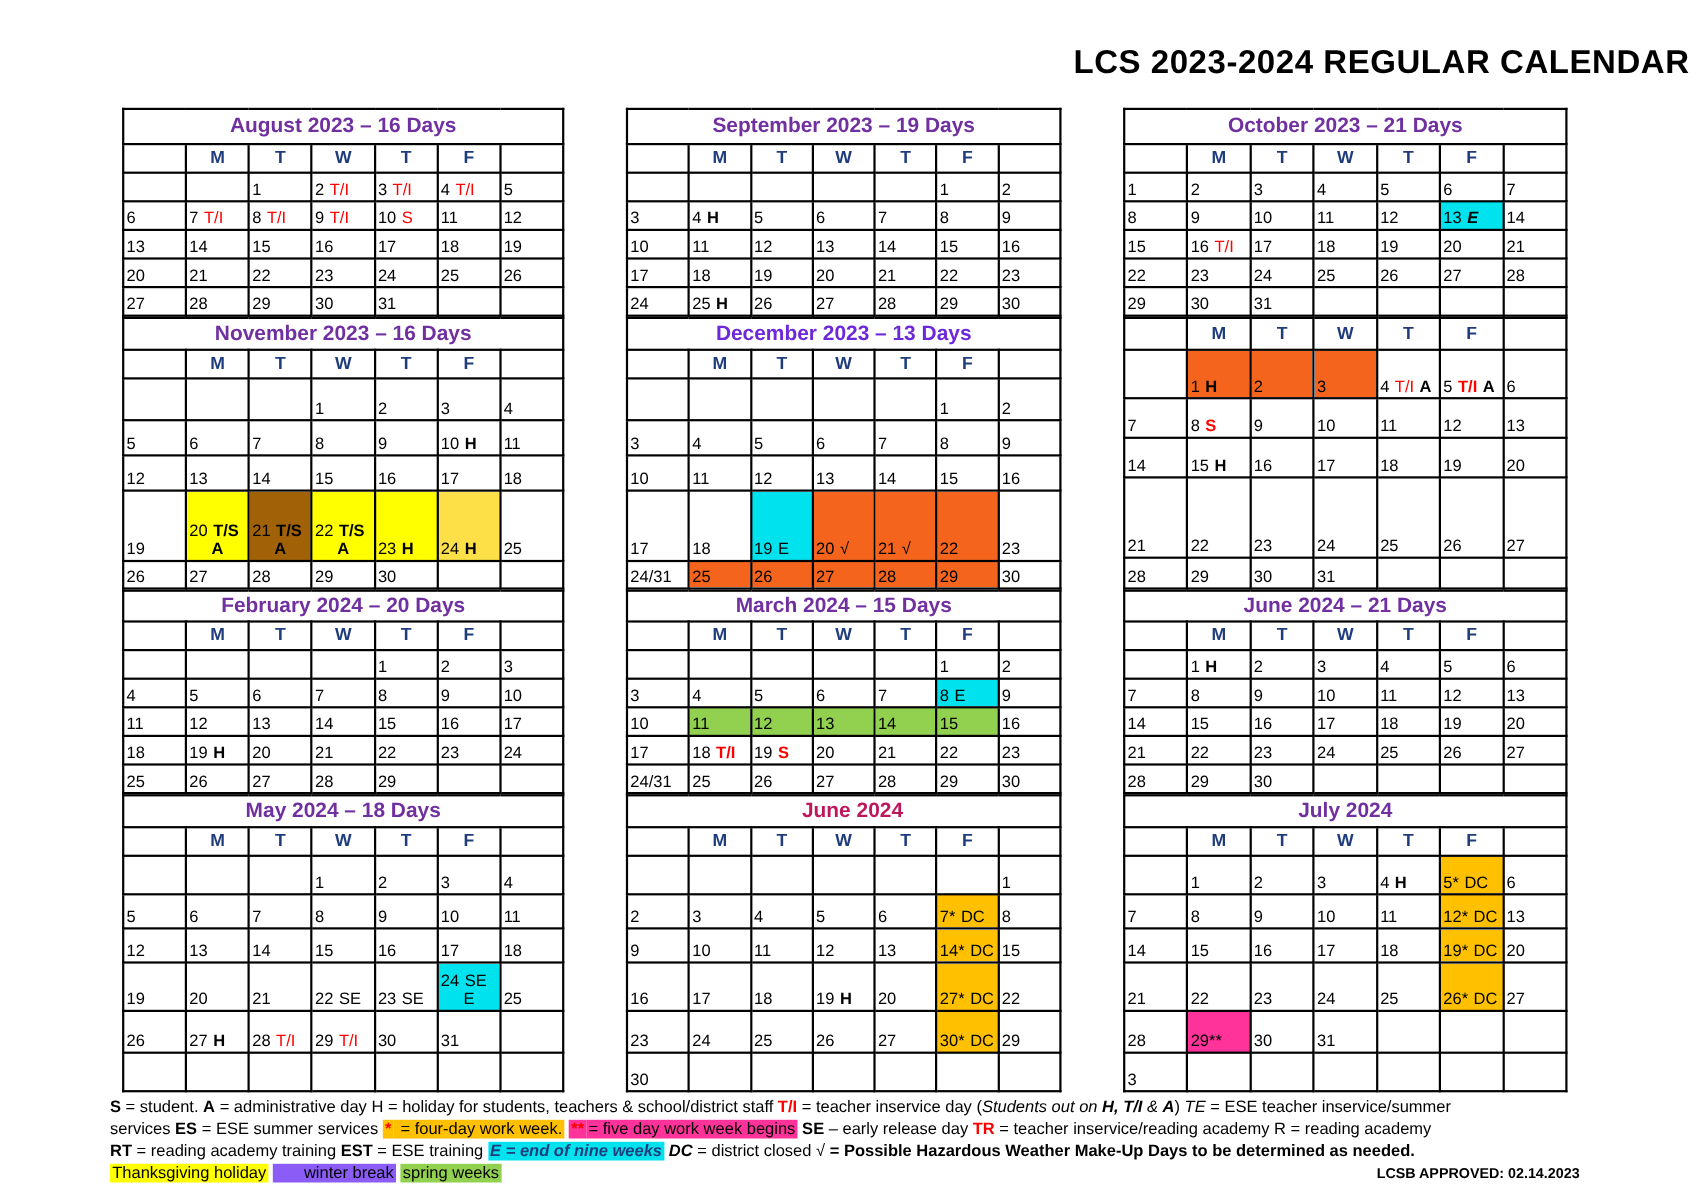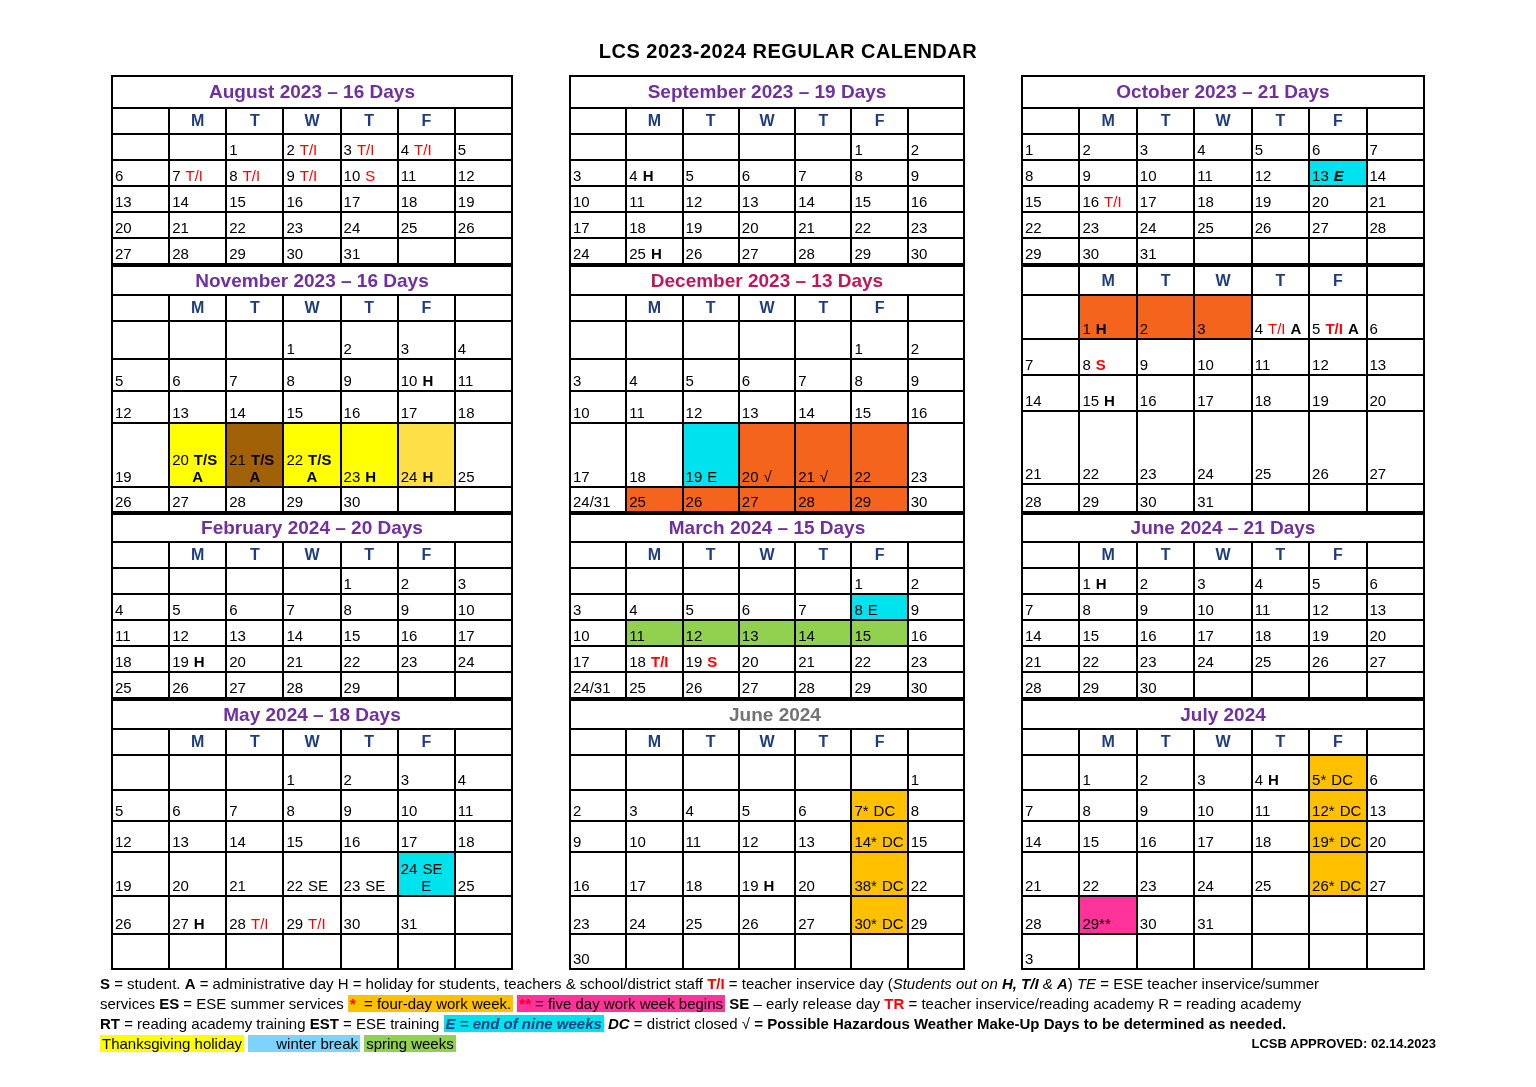--- a/index.html
+++ b/index.html
@@ -2,22 +2,22 @@
 <html><head>
 <meta charset="utf-8">
 <style>
   html,body{margin:0;padding:0;}
   body{
     width:1536px;height:1087px;background:#ffffff;
     font-family:"Liberation Sans","DejaVu Sans",sans-serif;
     color:#000;overflow:hidden;
   }
   .page-title{
-    text-align:center;font-weight:bold;font-size:20px;
-    letter-spacing:0.5px;margin:40px 0 12px 40px;
+    text-align:right;font-weight:bold;font-size:30px;
+    letter-spacing:0.5px;margin:40px 0 24px 40px;
   }
   .cal{
     width:1314px;margin:0 auto;
     display:grid;grid-template-columns:402px 396px 404px;
     column-gap:56px;row-gap:0;
   }
   table.month{border-collapse:collapse;table-layout:fixed;width:100%;}
   table.month td{border:2px solid #000;overflow:hidden;padding:0 2px;}
   td.mtitle{text-align:center;font-weight:bold;font-size:19px;}
   td.dh{text-align:center;font-weight:bold;font-size:16px;}
@@ -577,21 +577,21 @@
             </td>
             <td class="day">
               <div class="l1"></div>
             </td>
           </tr>
         </tbody>
       </table>
       <table class="month b2">
         <tbody>
           <tr class="trow">
-            <td colspan="7" class="mtitle" style="color: #be185d;">December 2023 – 13 Days</td>
+            <td colspan="7" class="mtitle" style="color: #6d28d9;">December 2023 – 13 Days</td>
           </tr>
           <tr class="hrow">
             <td class="dh" style="color: rgb(31, 61, 124);"></td>
             <td class="dh" style="color: rgb(31, 61, 124);">M</td>
             <td class="dh" style="color: rgb(31, 61, 124);">T</td>
             <td class="dh" style="color: rgb(31, 61, 124);">W</td>
             <td class="dh" style="color: rgb(31, 61, 124);">T</td>
             <td class="dh" style="color: rgb(31, 61, 124);">F</td>
             <td class="dh" style="color: rgb(31, 61, 124);"></td>
           </tr>
@@ -1384,21 +1384,21 @@
             </td>
             <td class="day">
               <div class="l1"></div>
             </td>
           </tr>
         </tbody>
       </table>
       <table class="month b4">
         <tbody>
           <tr class="trow">
-            <td colspan="7" class="mtitle" style="color: #737373; padding-left: 18px;">June 2024</td>
+            <td colspan="7" class="mtitle" style="color: #be185d; padding-left: 18px;">June 2024</td>
           </tr>
           <tr class="hrow">
             <td class="dh" style="color: rgb(31, 61, 124);"></td>
             <td class="dh" style="color: rgb(31, 61, 124);">M</td>
             <td class="dh" style="color: rgb(31, 61, 124);">T</td>
             <td class="dh" style="color: rgb(31, 61, 124);">W</td>
             <td class="dh" style="color: rgb(31, 61, 124);">T</td>
             <td class="dh" style="color: rgb(31, 61, 124);">F</td>
             <td class="dh" style="color: rgb(31, 61, 124);"></td>
           </tr>
@@ -1481,21 +1481,21 @@
             <td class="day">
               <div class="l1"><span class="num">18</span></div>
             </td>
             <td class="day">
               <div class="l1"><span class="num">19</span><span class="mk bold">H</span></div>
             </td>
             <td class="day">
               <div class="l1"><span class="num">20</span></div>
             </td>
             <td class="day" style="background: rgb(255, 192, 0);">
-              <div class="l1"><span class="num">38*</span><span class="mk ">DC</span></div>
+              <div class="l1"><span class="num">27*</span><span class="mk ">DC</span></div>
             </td>
             <td class="day">
               <div class="l1"><span class="num">22</span></div>
             </td>
           </tr>
           <tr class="w w5">
             <td class="day">
               <div class="l1"><span class="num">23</span></div>
             </td>
             <td class="day">
@@ -1697,17 +1697,17 @@
         </tbody>
       </table>
     </div>
   <div class="legend">
     <div id="legend-lines">
         <div class="lline"><span class="b">S</span><span> = student.  </span><span class="b">A</span><span> = administrative day H = holiday for students, teachers &amp; school/district staff  </span><span class="rb">T/I</span><span> = teacher inservice day (</span><span class="i">Students out on </span><span class="bi">H, T/I</span><span class="i"> &amp; </span><span class="bi">A</span><span>) </span><span class="i">TE</span><span> = ESE teacher inservice/summer</span></div>
         <div class="lline"><span>services  </span><span class="b">ES</span><span> = ESE summer services  </span><span class="rb hl" style="background: rgb(255, 192, 0);">*</span><span class="hl" style="background: rgb(255, 192, 0);"> = four-day work week.</span><span>  </span><span class="rb hl" style="background: rgb(255, 51, 153);">**</span><span class="hl" style="background: rgb(255, 51, 153);">= five day work week begins</span><span> </span><span class="b">SE</span><span> – early release day </span><span class="rb">TR</span><span> = teacher inservice/reading academy R = reading academy</span></div>
         <div class="lline"><span class="b">RT</span><span> = reading academy training  </span><span class="b">EST</span><span> = ESE training  </span><span class="bi blue hl" style="background: rgb(0, 227, 238);">E = end of nine weeks</span><span> </span><span class="bi">DC</span><span> = district closed  </span><span>√ </span><span class="b">= Possible Hazardous Weather Make-Up Days to be determined as needed.</span></div>
       </div>
     <div class="lrow4">
-      <span id="legend-swatches" class="lline"><span class="hl" style="background: rgb(255, 255, 0);">Thanksgiving holiday</span><span> </span><span class="hl" style="background: #7dd3fc; padding-left: 28px;">winter break</span><span>  </span><span class="hl" style="background: rgb(146, 208, 80);">spring weeks</span></span>
+      <span id="legend-swatches" class="lline"><span class="hl" style="background: rgb(255, 255, 0);">Thanksgiving holiday</span><span> </span><span class="hl" style="background: #8b5cf6; padding-left: 28px;">winter break</span><span>  </span><span class="hl" style="background: rgb(146, 208, 80);">spring weeks</span></span>
       <span class="approved">LCSB APPROVED: 02.14.2023</span>
     </div>
   </div>
 </div>
 
 </body></html>

